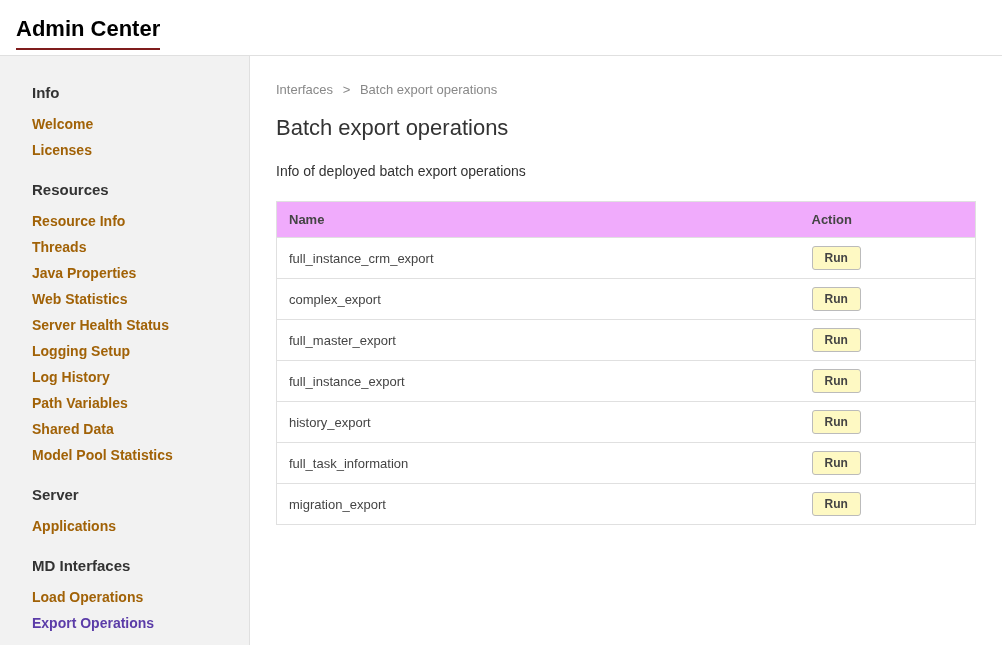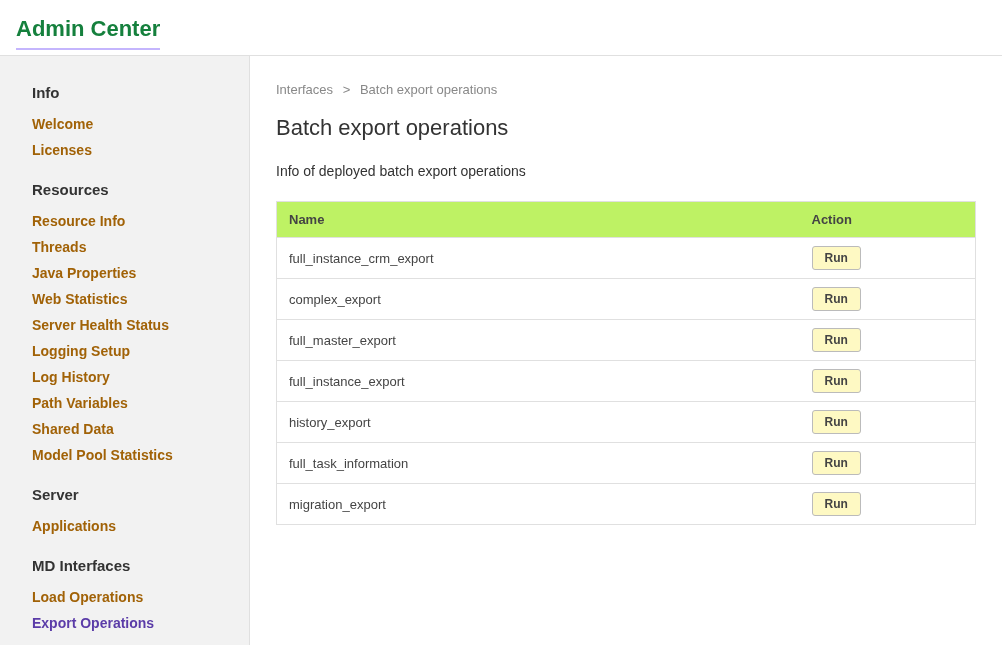--- a/index.html
+++ b/index.html
@@ -15,23 +15,23 @@
       width: 1002px;
     }
     .header {
       padding: 16px 0 0 16px;
       border-bottom: 1px solid #e0e0e0;
       height: 56px;
     }
     .header-title {
       font-size: 22px;
       font-weight: bold;
-      color: #15803d;
+      color: #000000;
       display: inline-block;
-      border-bottom: 2px solid #c4b5fd;
+      border-bottom: 2px solid #7f1d1d;
       padding-bottom: 6px;
     }
     .layout {
       display: flex;
       min-height: 589px;
     }
     .sidebar {
       width: 250px;
       background: #f2f2f2;
       border-right: 1px solid #e0e0e0;
@@ -86,21 +86,21 @@
       font-size: 14px;
       color: #333;
       margin-bottom: 22px;
     }
     .table {
       width: 100%;
       border-collapse: collapse;
       border: 1px solid #e0e0e0;
     }
     .table thead th {
-      background: #bef264;
+      background: #f0abfc;
       text-align: left;
       font-size: 13px;
       font-weight: bold;
       color: #444;
       padding: 10px 12px;
       border-bottom: 1px solid #e0e0e0;
     }
     .table thead th.action-col {
       width: 176px;
     }

